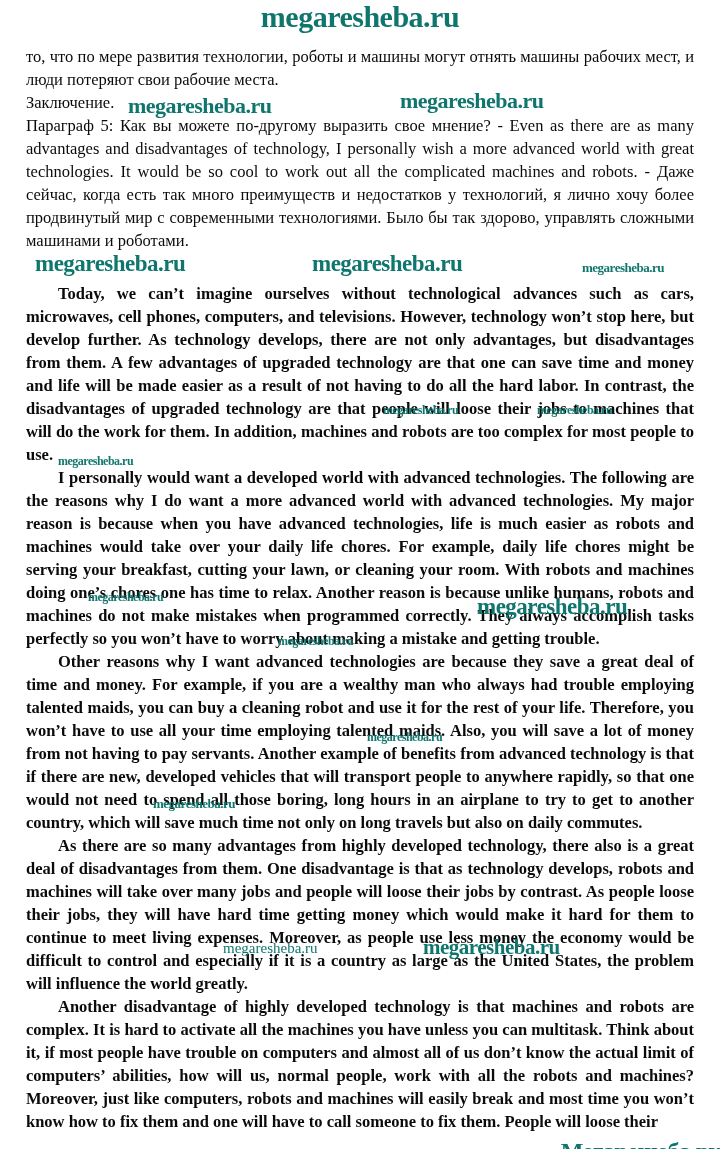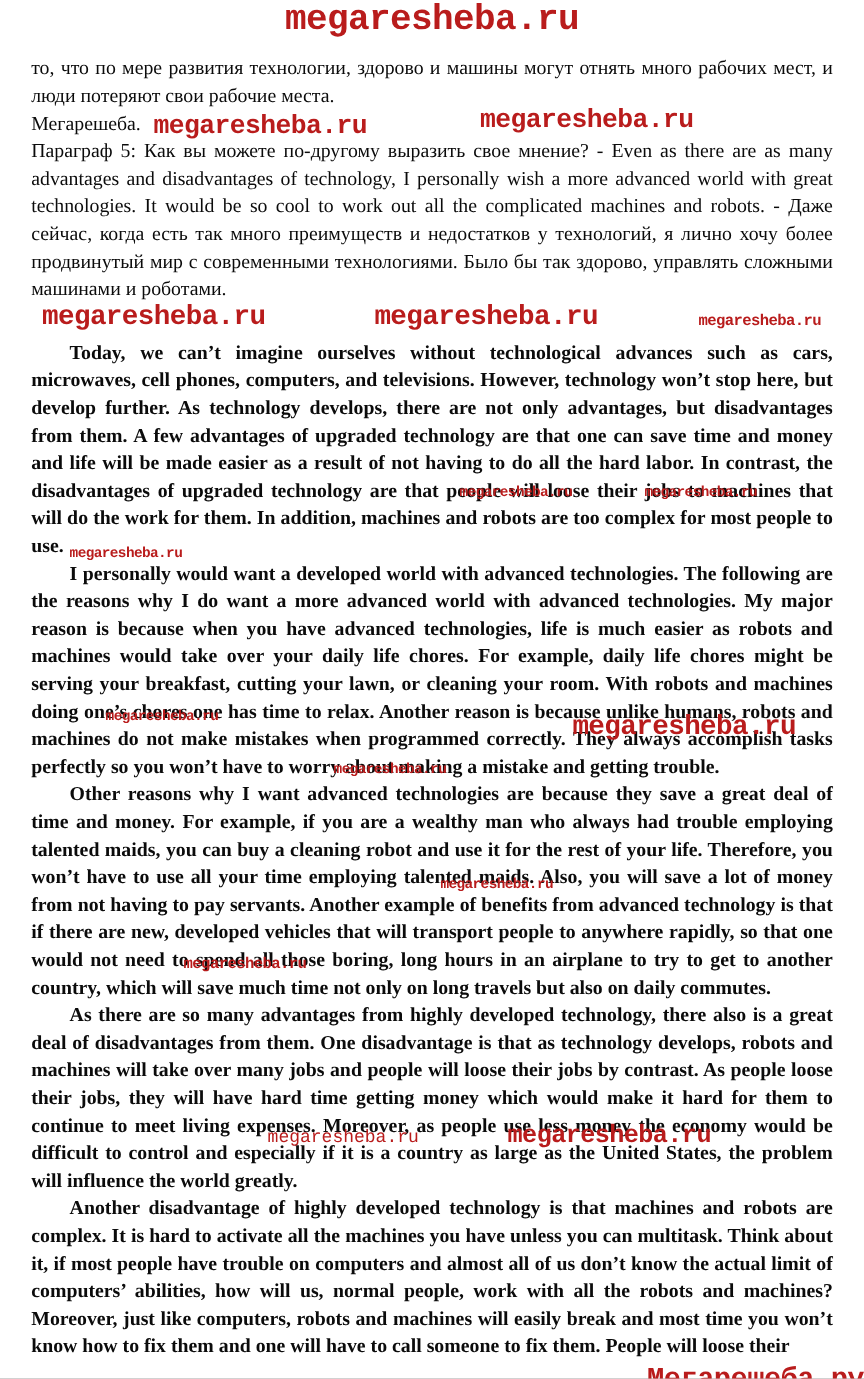--- a/index.html
+++ b/index.html
@@ -7,23 +7,23 @@
     position: relative;
     width: 720px;
     height: 1149px;
     margin: 0 auto;
     background: #ffffff;
     overflow: hidden;
     color: #0b0b0b;
   }
   
   .wm {
-    font-family: Liberation Mono, monospace;
+    font-family: Liberation Serif, serif;
     font-weight: 700;
-    color: #b91c1c;
+    color: #0f766e;
     letter-spacing: -0.5px;
     white-space: nowrap;
   }
   .wm-header {
     padding-top: 2px;
     height: 30px;
     text-align: center;
     font-size: 30px;
     line-height: 30px;
   }
@@ -70,22 +70,22 @@
   .fw12 { left:423px; top:937px; font-size:21px; }
 </style>
 </head>
 <body>
 
 <div class="page">
 
   <div class="wm wm-header">megaresheba.ru</div>
 
   <div class="body">
-    <p>то, что по мере развития технологии, здорово и машины могут отнять много рабочих мест, и люди потеряют свои рабочие места.</p>
-    <p>Мегарешеба.</p>
+    <p>то, что по мере развития технологии, роботы и машины могут отнять машины рабочих мест, и люди потеряют свои рабочие места.</p>
+    <p>Заключение.</p>
     <p>Параграф 5: Как вы можете по-другому выразить свое мнение? - Even as there are as many advantages and disadvantages of technology, I personally wish a more advanced world with great technologies. It would be so cool to work out all the complicated machines and robots. - Даже сейчас, когда есть так много преимуществ и недостатков у технологий, я лично хочу более продвинутый мир с современными технологиями. Было бы так здорово, управлять сложными машинами и роботами.</p>
 
     <div class="wm-row">
       <span class="wm rw1">megaresheba.ru</span>
       <span class="wm rw2">megaresheba.ru</span>
       <span class="wm rw3">megaresheba.ru</span>
     </div>
 
     <p class="essay">Today, we can’t imagine ourselves without technological advances such as cars, microwaves, cell phones, computers, and televisions. However, technology won’t stop here, but develop further. As technology develops, there are not only advantages, but disadvantages from them. A few advantages of upgraded technology are that one can save time and money and life will be made easier as a result of not having to do all the hard labor. In contrast, the disadvantages of upgraded technology are that people will loose their jobs to machines that will do the work for them. In addition, machines and robots are too complex for most people to use.</p>
     <p class="essay">I personally would want a developed world with advanced technologies. The following are the reasons why I do want a more advanced world with advanced technologies. My major reason is because when you have advanced technologies, life is much easier as robots and machines would take over your daily life chores. For example, daily life chores might be serving your breakfast, cutting your lawn, or cleaning your room. With robots and machines doing one’s chores one has time to relax. Another reason is because unlike humans, robots and machines do not make mistakes when programmed correctly. They always accomplish tasks perfectly so you won’t have to worry about making a mistake and getting trouble.</p>

